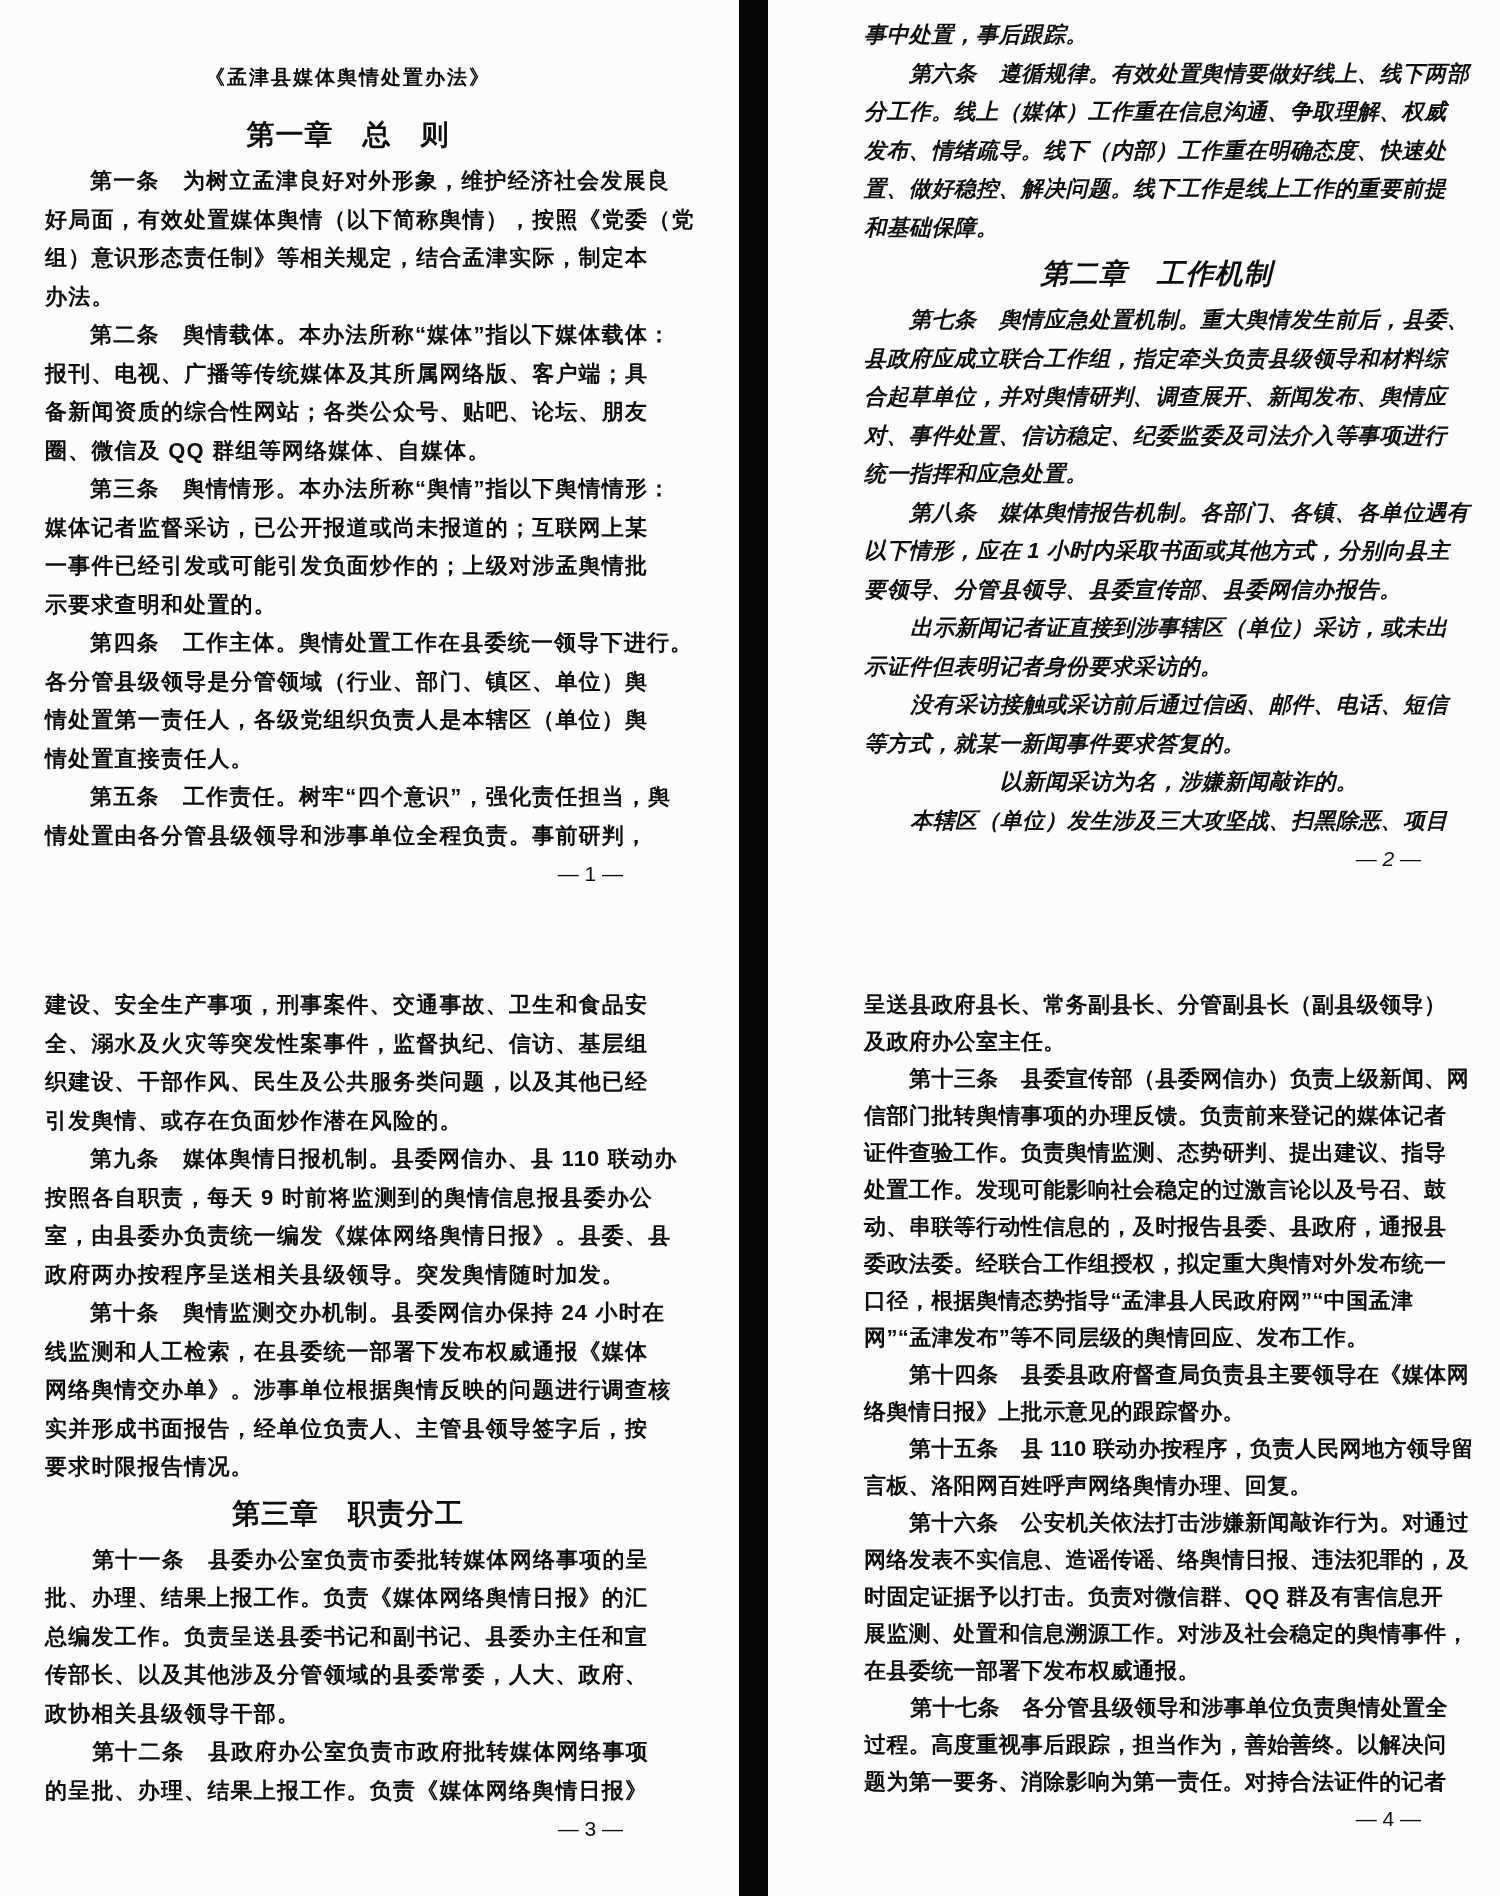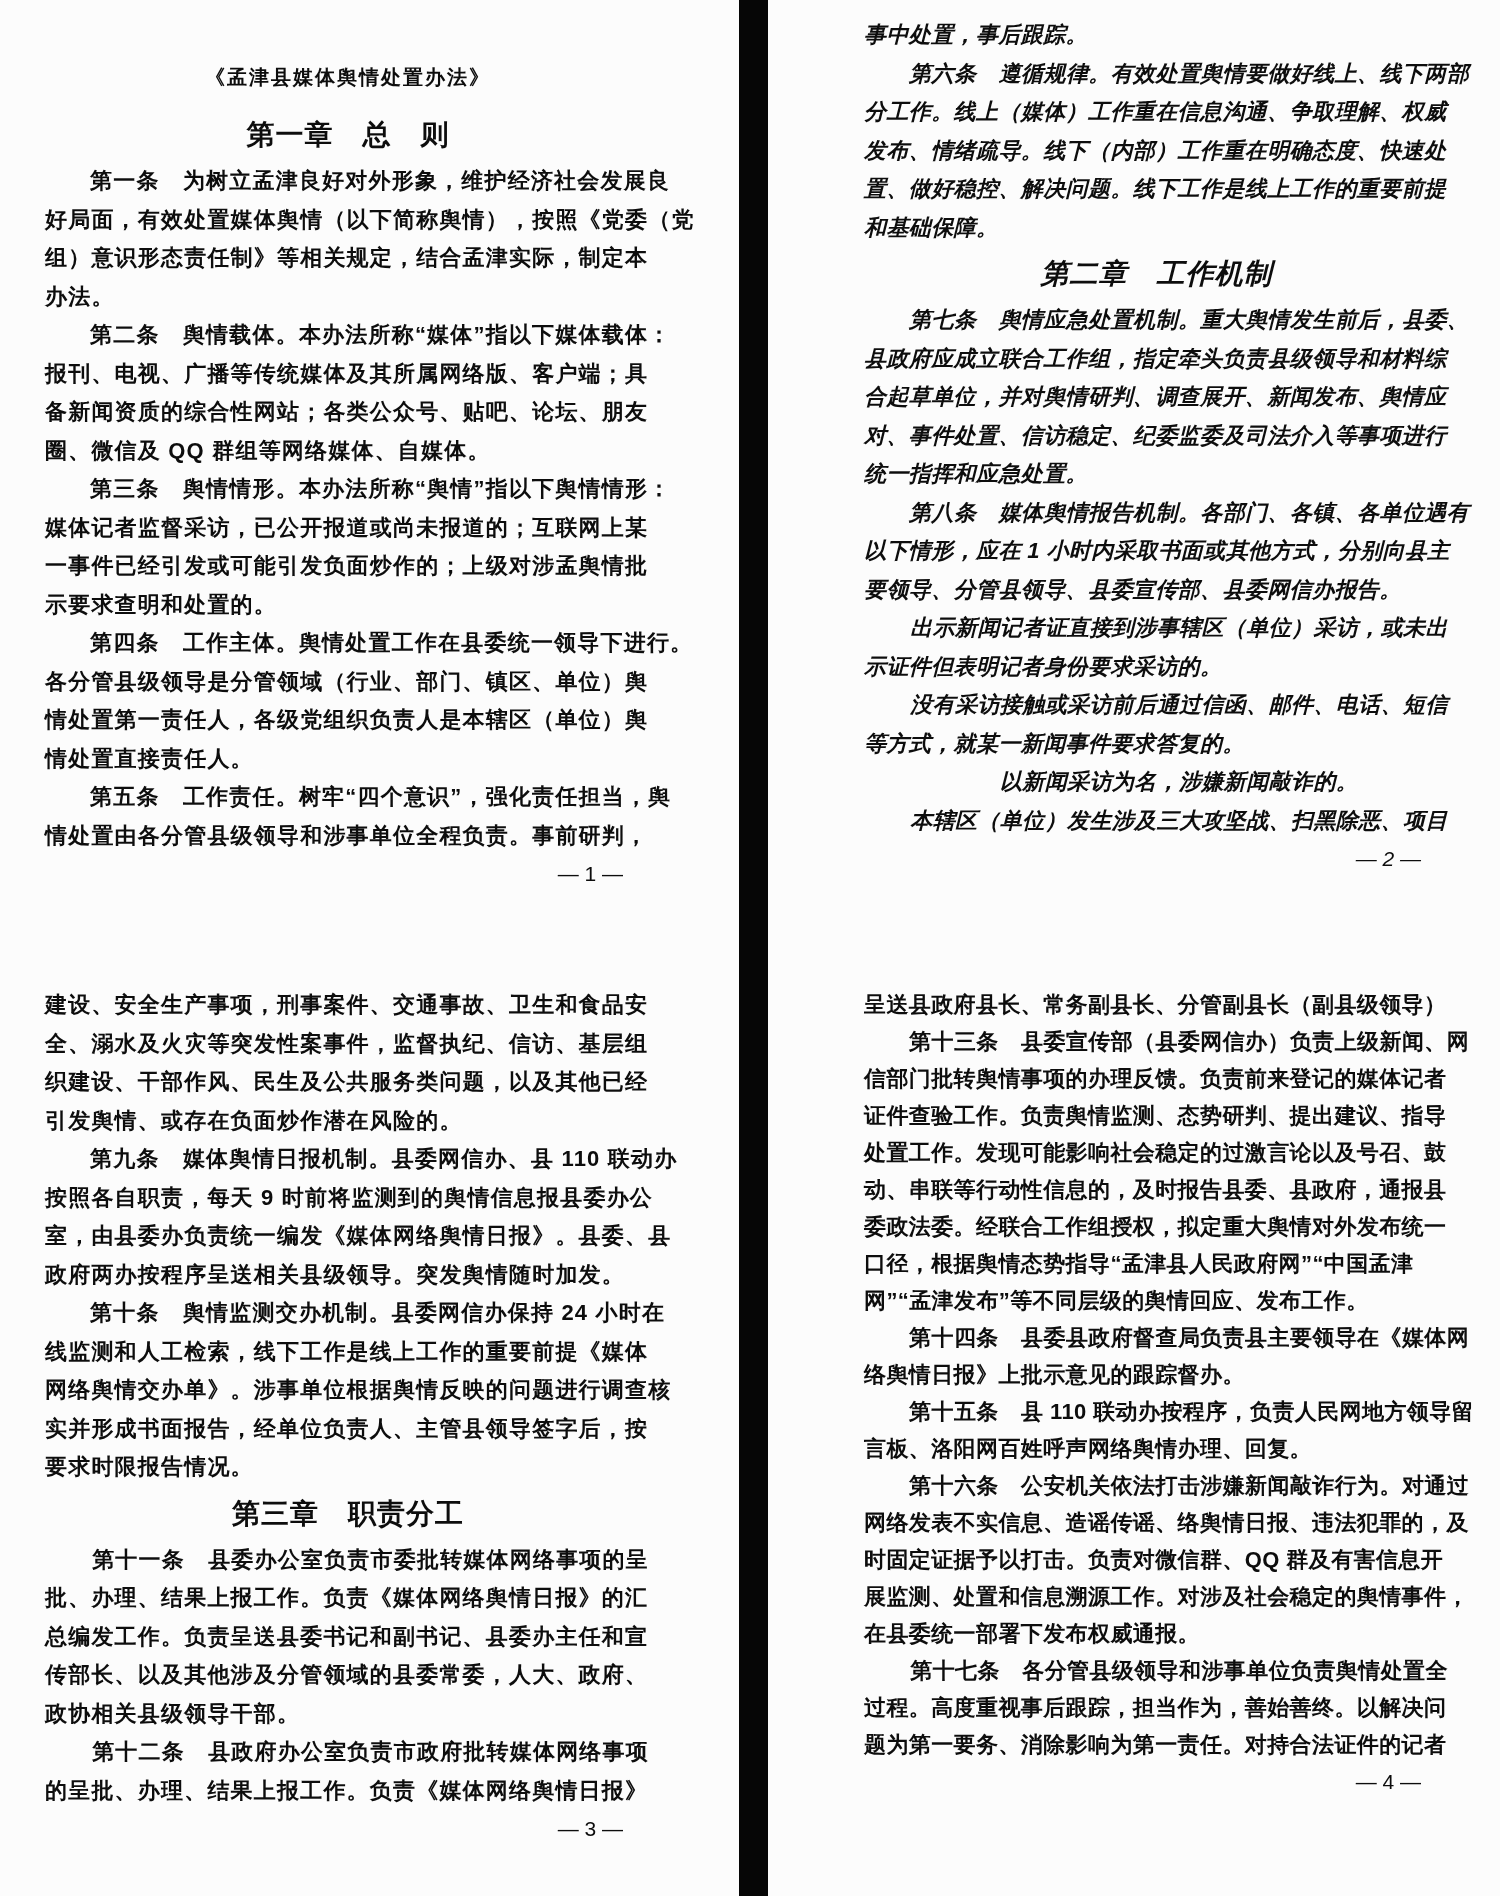--- a/index.html
+++ b/index.html
@@ -104,36 +104,37 @@
   <div class="page" id="pg3">
       <div class="line l-body">建设、安全生产事项，刑事案件、交通事故、卫生和食品安</div>
       <div class="line l-body">全、溺水及火灾等突发性案事件，监督执纪、信访、基层组</div>
       <div class="line l-body">织建设、干部作风、民生及公共服务类问题，以及其他已经</div>
       <div class="line l-body">引发舆情、或存在负面炒作潜在风险的。</div>
       <div class="line l-indent">第九条　媒体舆情日报机制。县委网信办、县 110 联动办</div>
       <div class="line l-body">按照各自职责，每天 9 时前将监测到的舆情信息报县委办公</div>
       <div class="line l-body">室，由县委办负责统一编发《媒体网络舆情日报》。县委、县</div>
       <div class="line l-body">政府两办按程序呈送相关县级领导。突发舆情随时加发。</div>
       <div class="line l-indent">第十条　舆情监测交办机制。县委网信办保持 24 小时在</div>
-      <div class="line l-body">线监测和人工检索，线下工作是线上工作的重要前提《媒体</div>
+      <div class="line l-body">线监测和人工检索，在县委统一部署下发布权威通报《媒体</div>
       <div class="line l-body">网络舆情交办单》。涉事单位根据舆情反映的问题进行调查核</div>
       <div class="line l-body">实并形成书面报告，经单位负责人、主管县领导签字后，按</div>
       <div class="line l-body">要求时限报告情况。</div>
       <div class="line l-chapter">第三章　职责分工</div>
       <div class="line l-indent">第十一条　县委办公室负责市委批转媒体网络事项的呈</div>
       <div class="line l-body">批、办理、结果上报工作。负责《媒体网络舆情日报》的汇</div>
       <div class="line l-body">总编发工作。负责呈送县委书记和副书记、县委办主任和宣</div>
       <div class="line l-body">传部长、以及其他涉及分管领域的县委常委，人大、政府、</div>
       <div class="line l-body">政协相关县级领导干部。</div>
       <div class="line l-indent">第十二条　县政府办公室负责市政府批转媒体网络事项</div>
       <div class="line l-body">的呈批、办理、结果上报工作。负责《媒体网络舆情日报》</div>
       <div class="line l-pagenum">— 3 —</div>
     </div>
   <div class="page" id="pg4">
       <div class="line l-body">呈送县政府县长、常务副县长、分管副县长（副县级领导）</div>
+      <div class="line l-body">及政府办公室主任。</div>
       <div class="line l-indent">第十三条　县委宣传部（县委网信办）负责上级新闻、网</div>
       <div class="line l-body">信部门批转舆情事项的办理反馈。负责前来登记的媒体记者</div>
       <div class="line l-body">证件查验工作。负责舆情监测、态势研判、提出建议、指导</div>
       <div class="line l-body">处置工作。发现可能影响社会稳定的过激言论以及号召、鼓</div>
       <div class="line l-body">动、串联等行动性信息的，及时报告县委、县政府，通报县</div>
       <div class="line l-body">委政法委。经联合工作组授权，拟定重大舆情对外发布统一</div>
       <div class="line l-body">口径，根据舆情态势指导“孟津县人民政府网”“中国孟津</div>
       <div class="line l-body">网”“孟津发布”等不同层级的舆情回应、发布工作。</div>
       <div class="line l-indent">第十四条　县委县政府督查局负责县主要领导在《媒体网</div>
       <div class="line l-body">络舆情日报》上批示意见的跟踪督办。</div>

